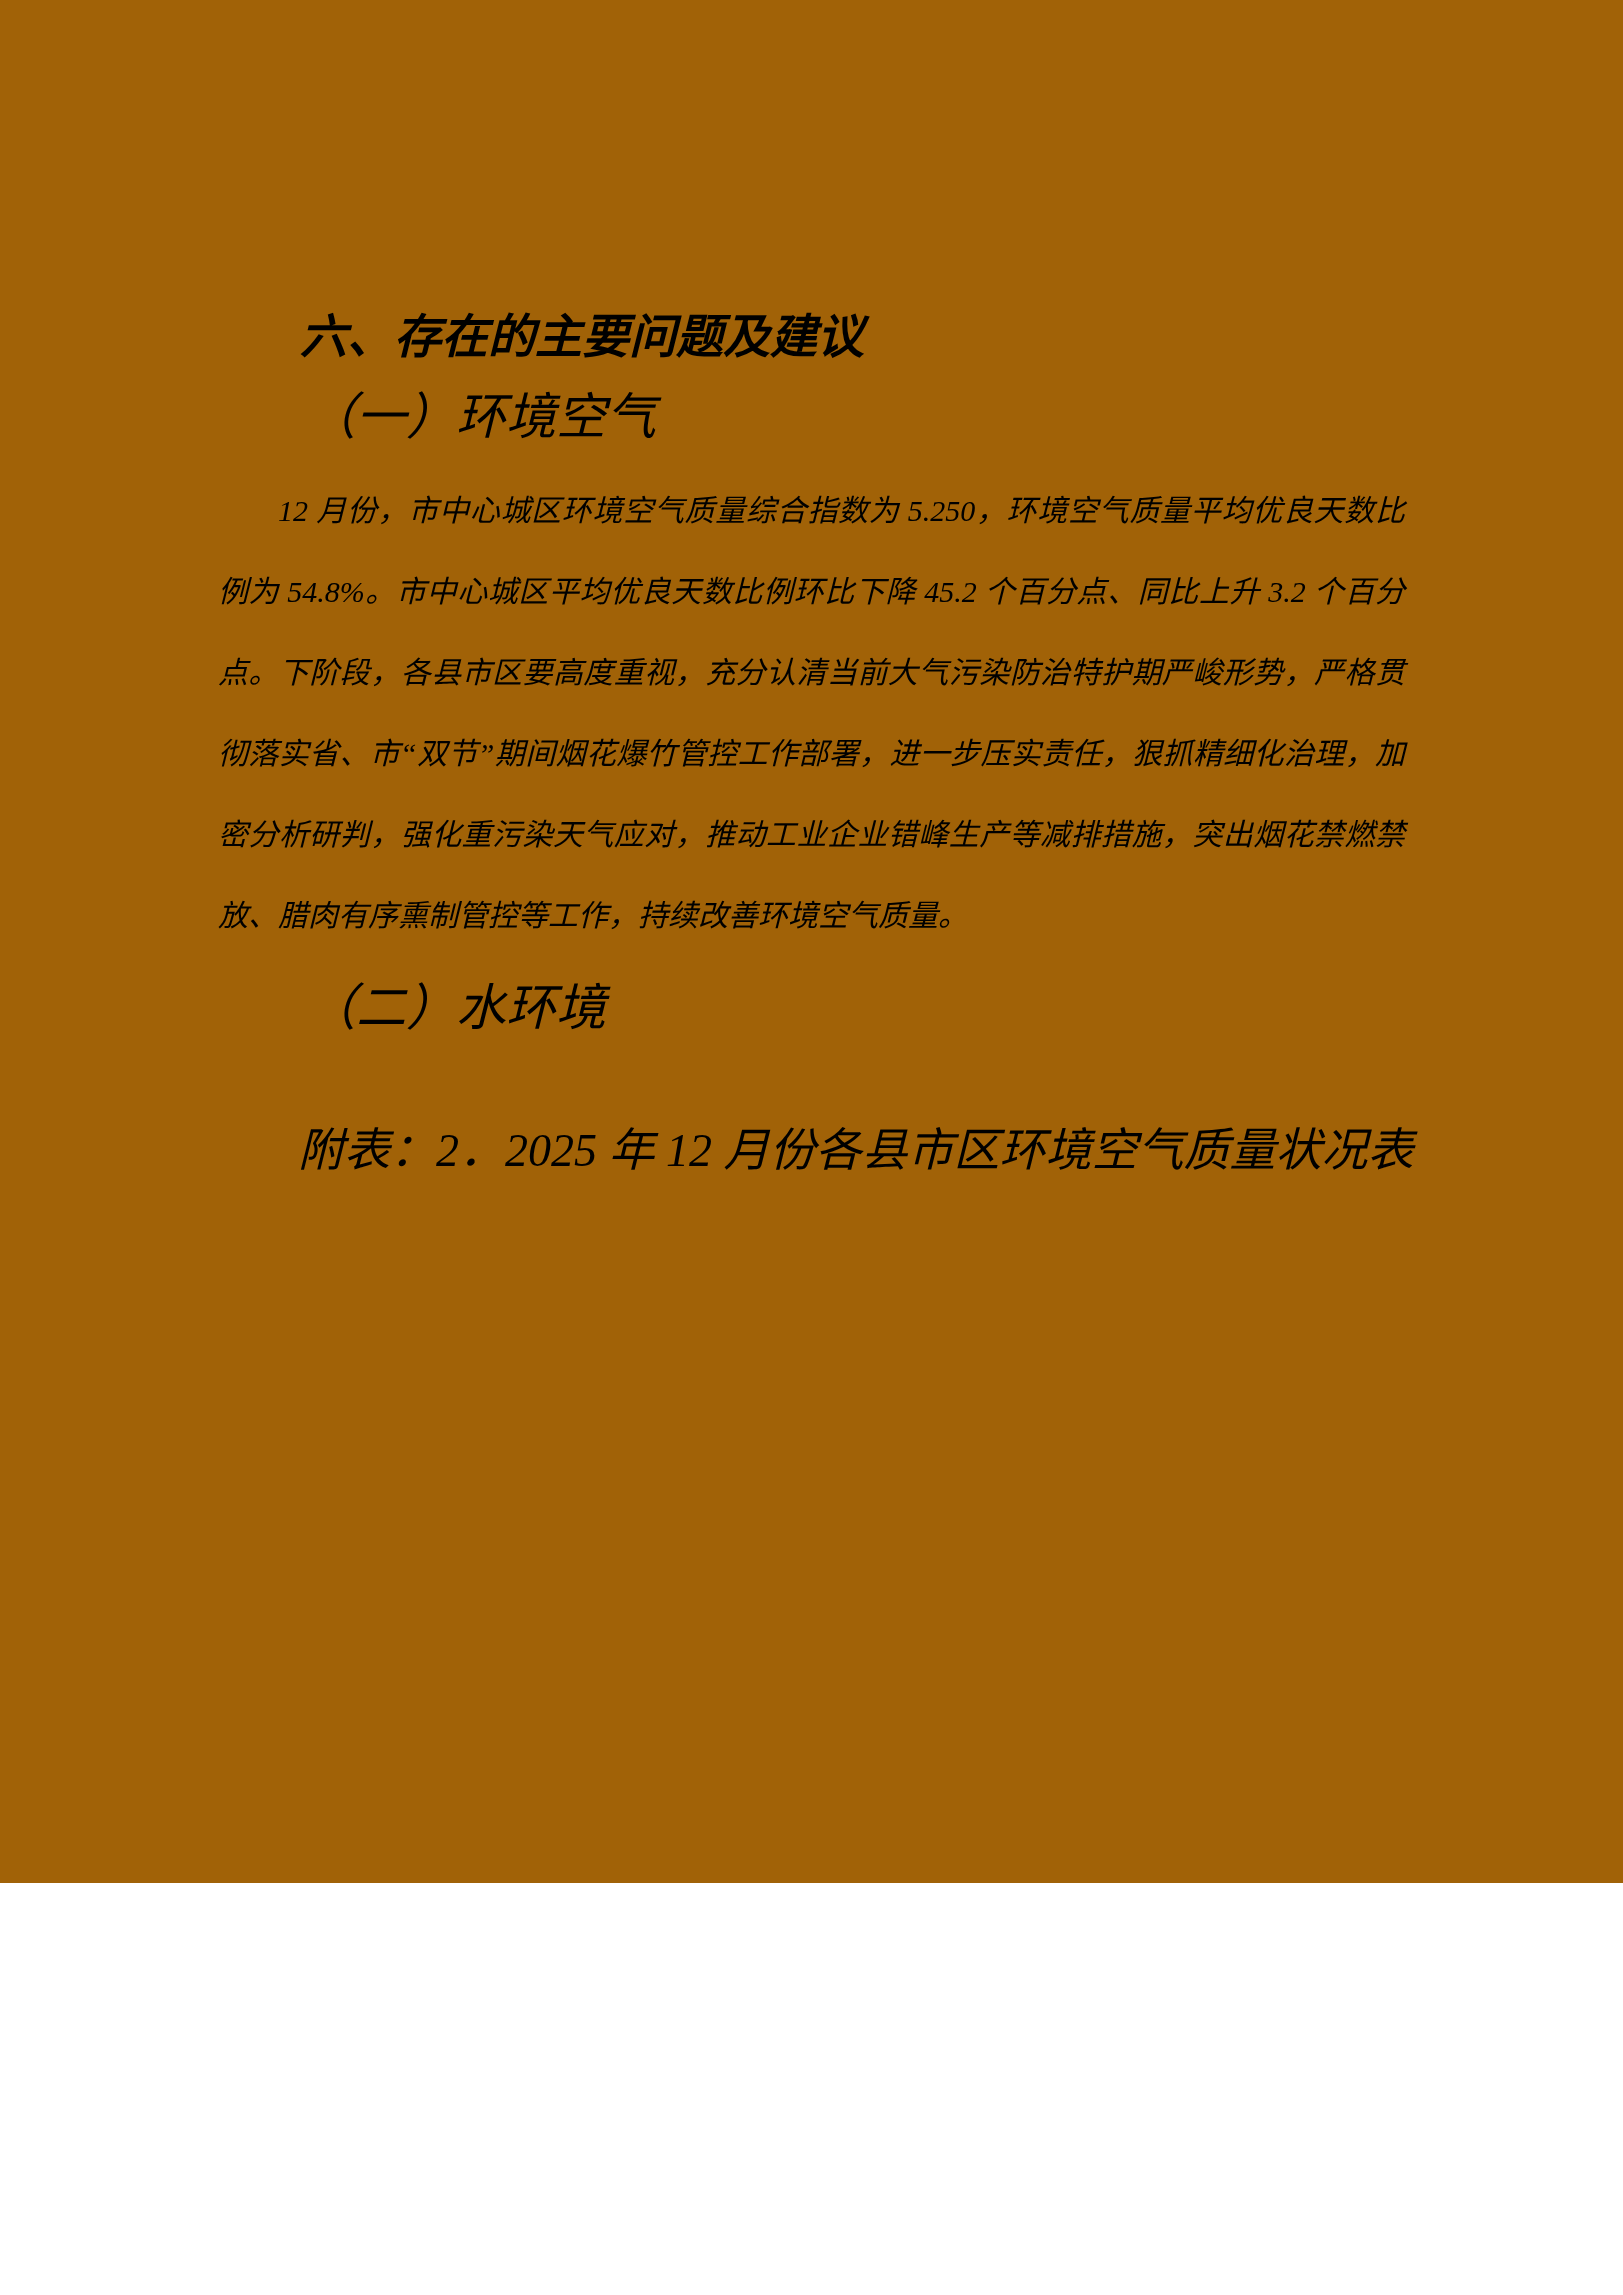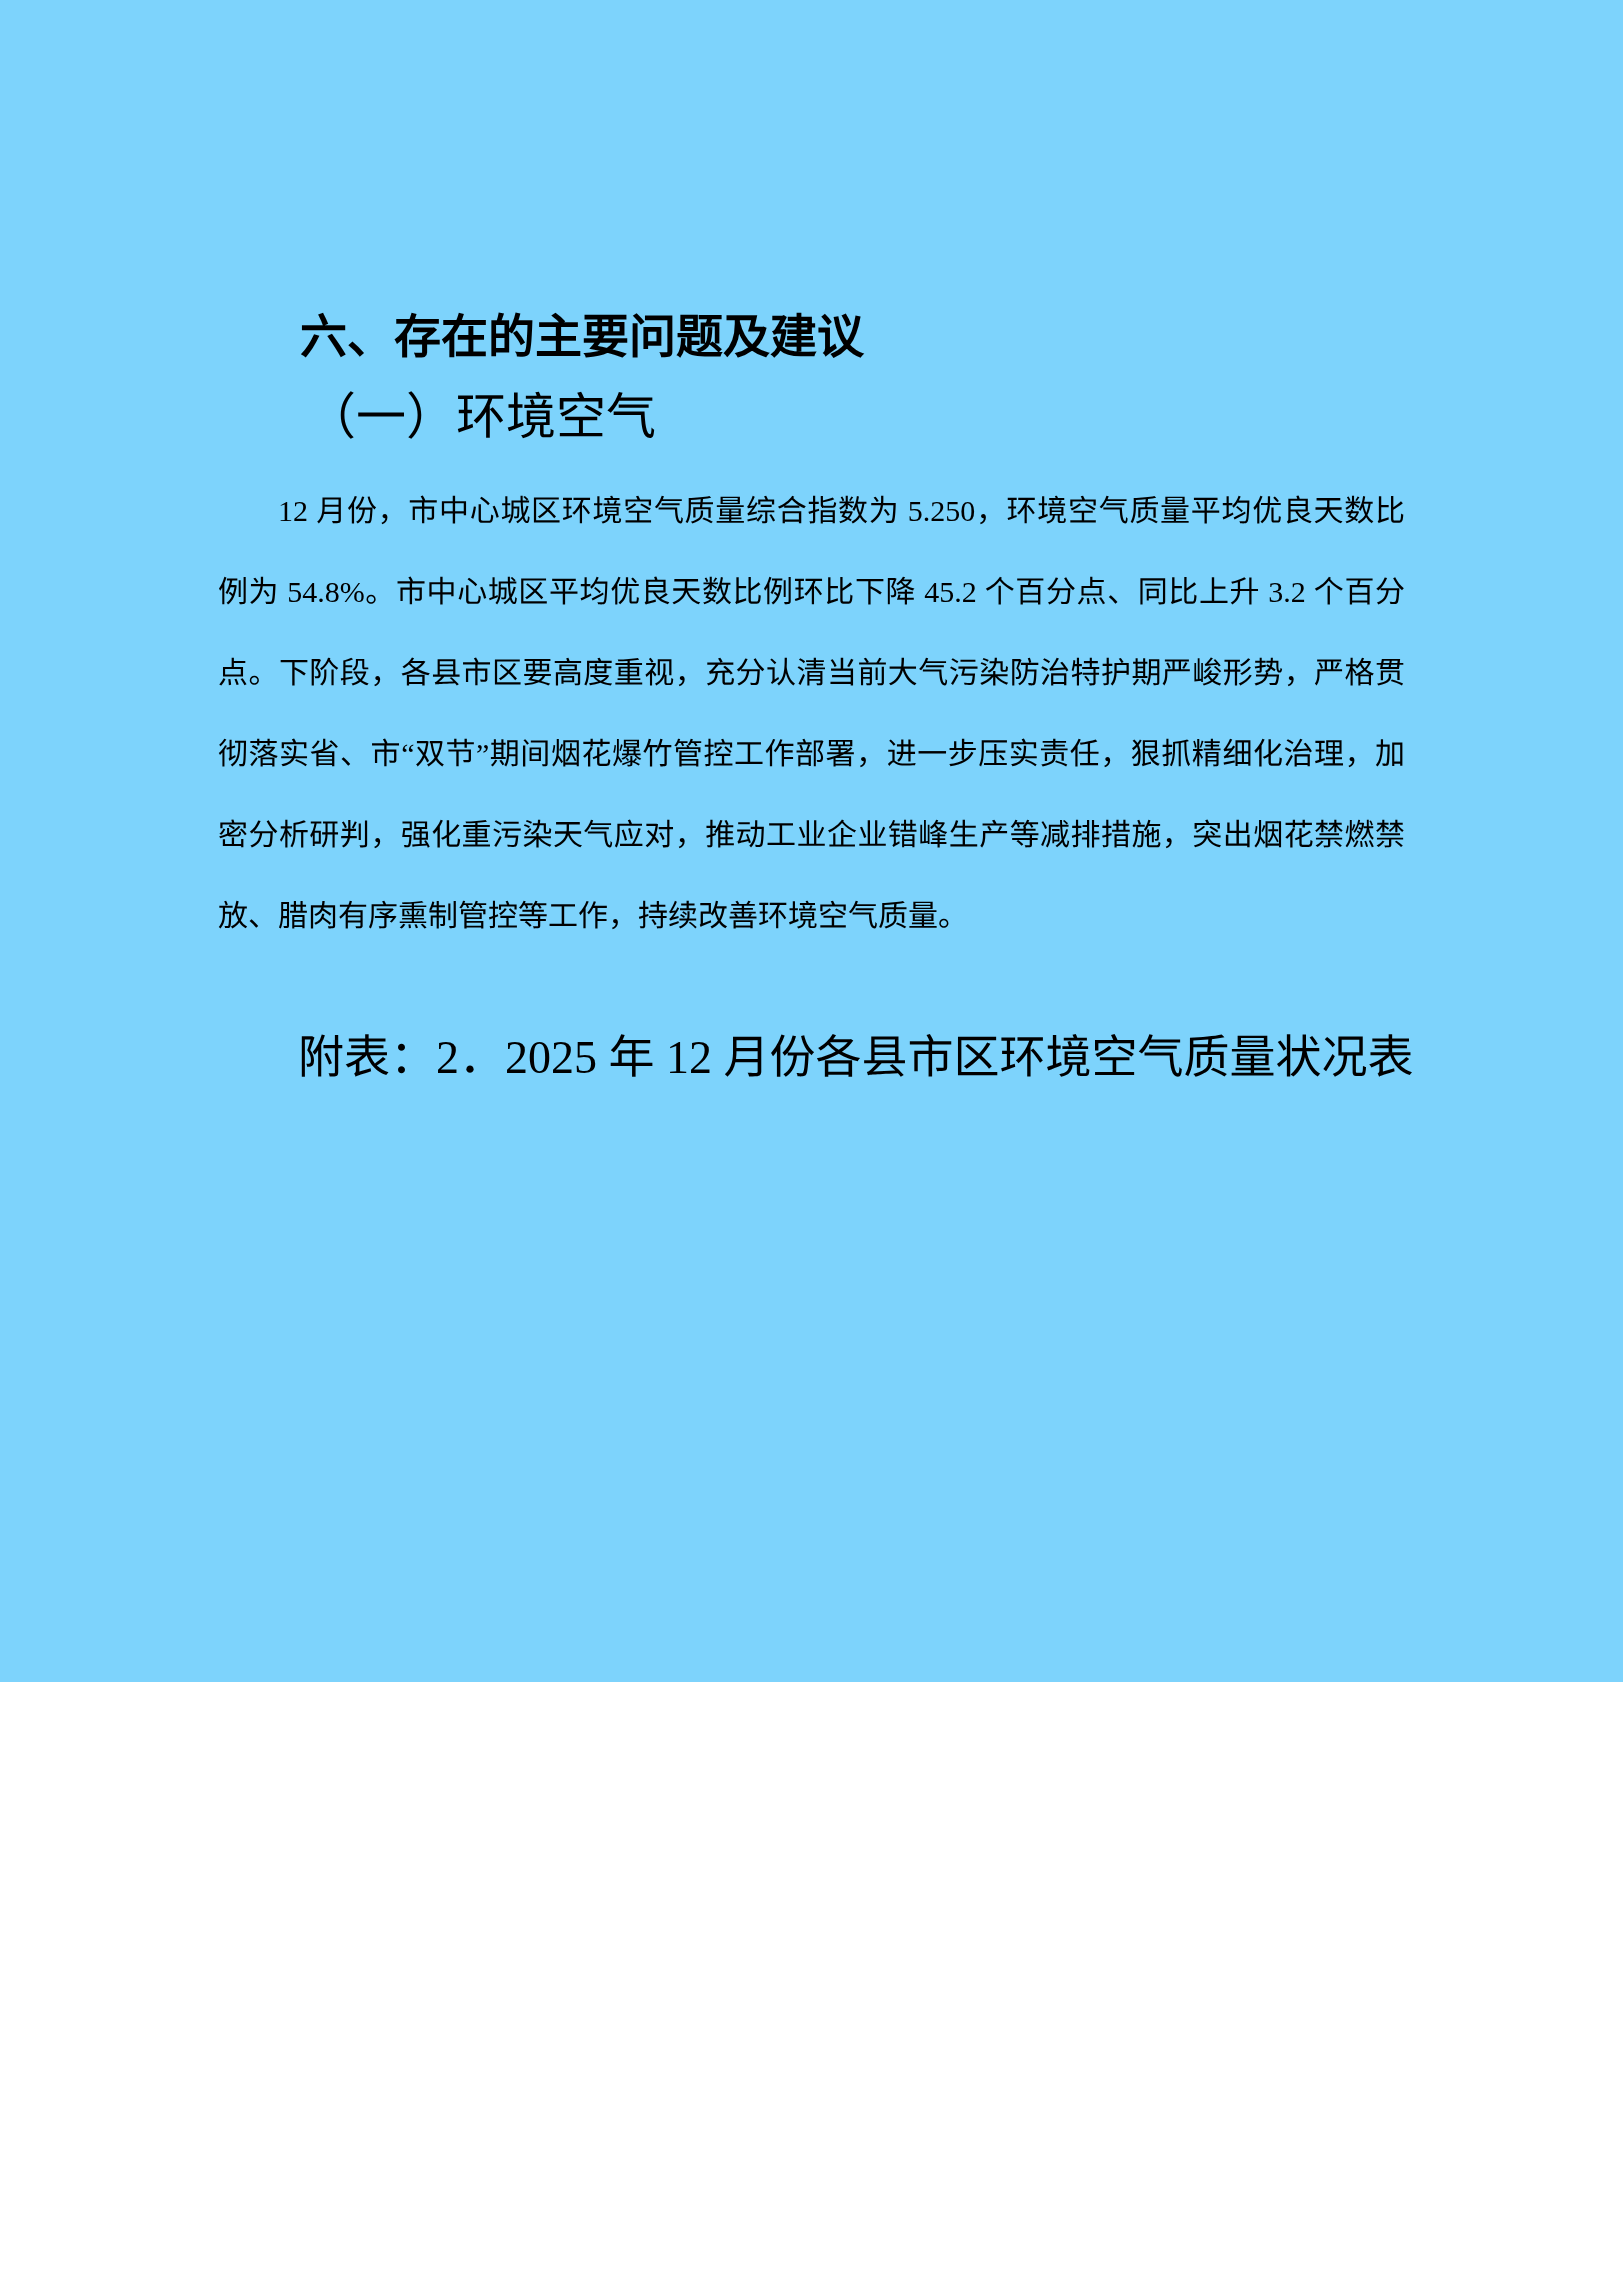--- a/index.html
+++ b/index.html
@@ -3,24 +3,25 @@
 <meta charset="utf-8">
 <style>
   html, body {
     margin: 0;
     padding: 0;
     background: #ffffff;
   }
   .page {
     position: relative;
     width: 1623px;
-    height: 1682px;
-    background: #7dd3fc;
+    height: 1883px;
+    background: #a16207;
     overflow: hidden;
     color: #000000;
+    font-style: italic;
   }
   .content {
     position: absolute;
     left: 206px;
     top: 296px;
     width: 1211px;
   }
   .h1 {
     font-family: "Liberation Sans", "DejaVu Sans", sans-serif;
     font-weight: bold;
@@ -71,20 +72,21 @@
 <body>
 
 <div class="page">
   <div class="content">
     <p class="h1">六、存在的主要问题及建议</p>
 
     <p class="h2">（一）环境空气</p>
 
     <p class="para">12 月份，市中心城区环境空气质量综合指数为 5.250，环境空气质量平均优良天数比例为 54.8%。市中心城区平均优良天数比例环比下降 45.2 个百分点、同比上升 3.2 个百分点。下阶段，各县市区要高度重视，充分认清当前大气污染防治特护期严峻形势，严格贯彻落实省、市“双节”期间烟花爆竹管控工作部署，进一步压实责任，狠抓精细化治理，加密分析研判，强化重污染天气应对，推动工业企业错峰生产等减排措施，突出烟花禁燃禁放、腊肉有序熏制管控等工作，持续改善环境空气质量。</p>
 
+    <p class="h2">（二）水环境</p>
 
 
     <p class="attachment">附表：2．2025 年 12 月份各县市区环境空气质量状况表</p>
   </div>
 
   <div class="footer">— 12 —</div>
 </div>
 
 
 </body></html>

